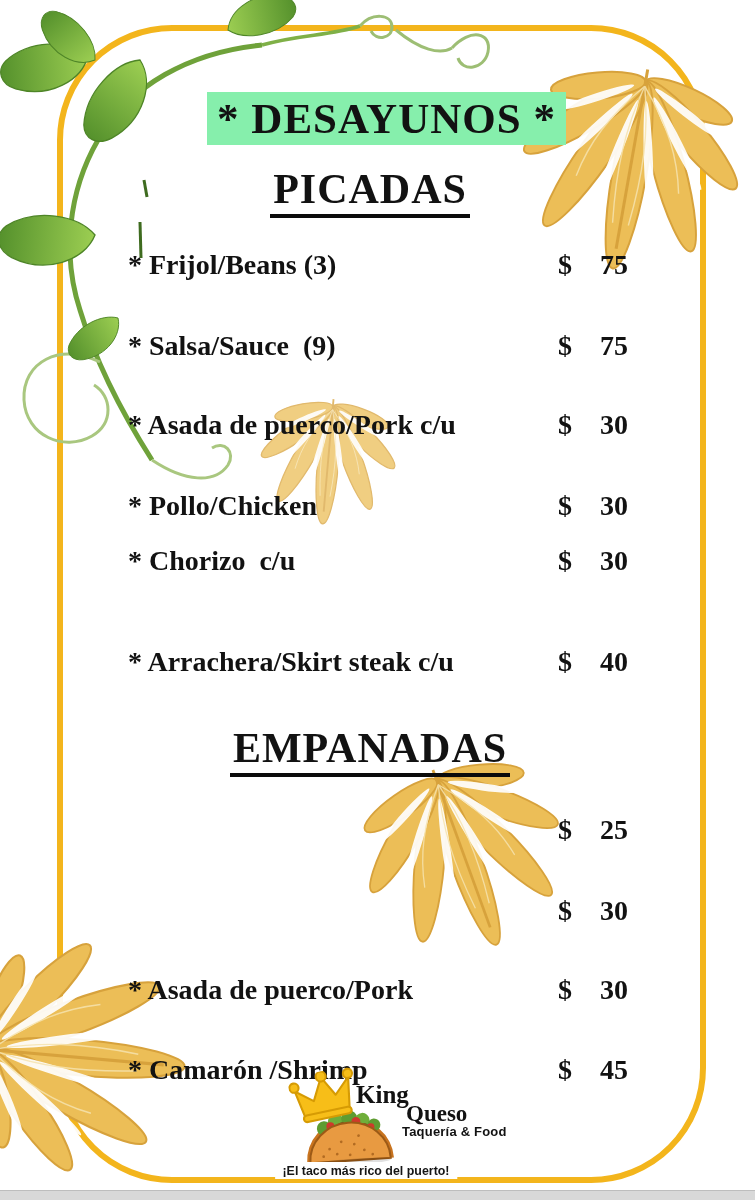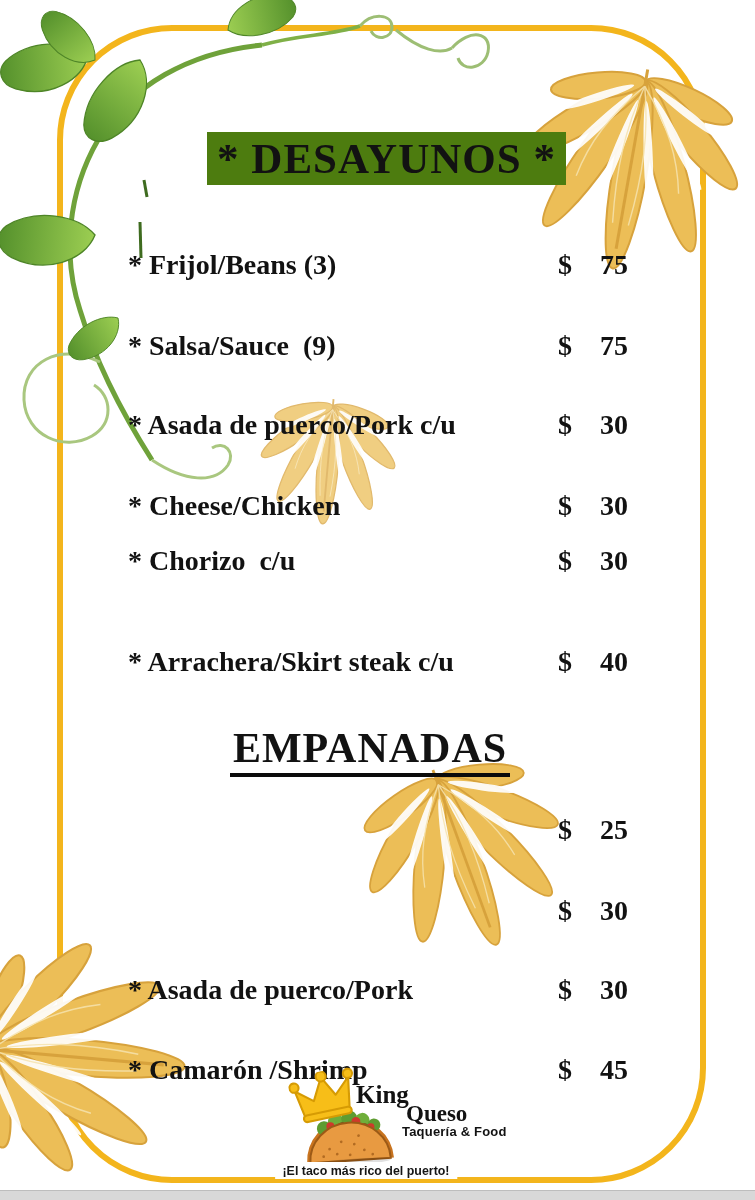--- a/index.html
+++ b/index.html
@@ -1,23 +1,23 @@
 <!DOCTYPE html>
 <html><head>
 <meta charset="utf-8">
 <style>
   html,body{margin:0;padding:0;background:#ffffff;}
   .page{position:relative;width:755px;height:1200px;background:#ffffff;overflow:hidden;
         font-family:"Liberation Serif","DejaVu Serif",serif;color:#121212;}
   .frame{position:absolute;left:57px;top:25px;width:649px;height:1158px;
          border:6px solid #F3B51C;border-radius:115px;box-sizing:border-box;z-index:1;}
   .decor{position:absolute;left:0;top:0;z-index:2;pointer-events:none;}
-  .title-bar{position:absolute;left:207px;top:92px;width:359px;height:53px;background:#4d7c0f;
+  .title-bar{position:absolute;left:207px;top:92px;width:359px;height:53px;background:#86efac;
              z-index:3;display:flex;align-items:center;justify-content:center;
-             font-size:43px;font-weight:700;letter-spacing:1px;white-space:nowrap;margin-top:40px;}
+             font-size:43px;font-weight:700;letter-spacing:1px;white-space:nowrap;}
   .section-heading{position:absolute;left:0;width:740px;text-align:center;z-index:3;
                    font-size:42px;font-weight:700;letter-spacing:1px;line-height:1;}
   .section-heading .hd{border-bottom:4px solid #0b0b0b;padding:0 3px 2px;}
   .row{position:absolute;left:0;width:755px;height:34px;z-index:3;font-size:28px;font-weight:700;line-height:1.1;}
   .iname{position:absolute;left:128px;white-space:pre;}
   .iprice{position:absolute;left:558px;width:70px;display:flex;justify-content:space-between;}
   .logo-king{position:absolute;left:356px;top:1081px;font-size:25px;font-weight:700;z-index:4;}
   .logo-taco{position:absolute;left:406px;top:1101px;font-size:23px;font-weight:700;z-index:4;}
   .logo-sub{position:absolute;left:402px;top:1124px;font-family:"Liberation Sans",sans-serif;
             font-size:13px;font-weight:700;z-index:4;letter-spacing:.2px;}
@@ -108,20 +108,23 @@
       <g transform="translate(-25,942) scale(1.05) rotate(95 100 110)">
           <use href="#monstera"></use>
         </g>
     </g>
   </svg>
 
   <div class="title-bar">
     <span>* DESAYUNOS *</span>
   </div>
 
+  <div class="section-heading" style="top:168px">
+    <span class="hd">PICADAS</span>
+  </div>
 
   <div class="row" style="top:250px">
     <span class="iname">* Frijol/Beans (3)</span>
     <span class="iprice">
         <span>$</span>
         <span>75</span>
       </span>
   </div>
   <div class="row" style="top:331px">
     <span class="iname">* Salsa/Sauce  (9)</span>
@@ -131,21 +134,21 @@
       </span>
   </div>
   <div class="row" style="top:410px">
     <span class="iname">* Asada de puerco/Pork c/u</span>
     <span class="iprice">
         <span>$</span>
         <span>30</span>
       </span>
   </div>
   <div class="row" style="top:491px">
-    <span class="iname">* Cheese/Chicken</span>
+    <span class="iname">* Pollo/Chicken</span>
     <span class="iprice">
         <span>$</span>
         <span>30</span>
       </span>
   </div>
   <div class="row" style="top:546px">
     <span class="iname">* Chorizo  c/u</span>
     <span class="iprice">
         <span>$</span>
         <span>30</span>

